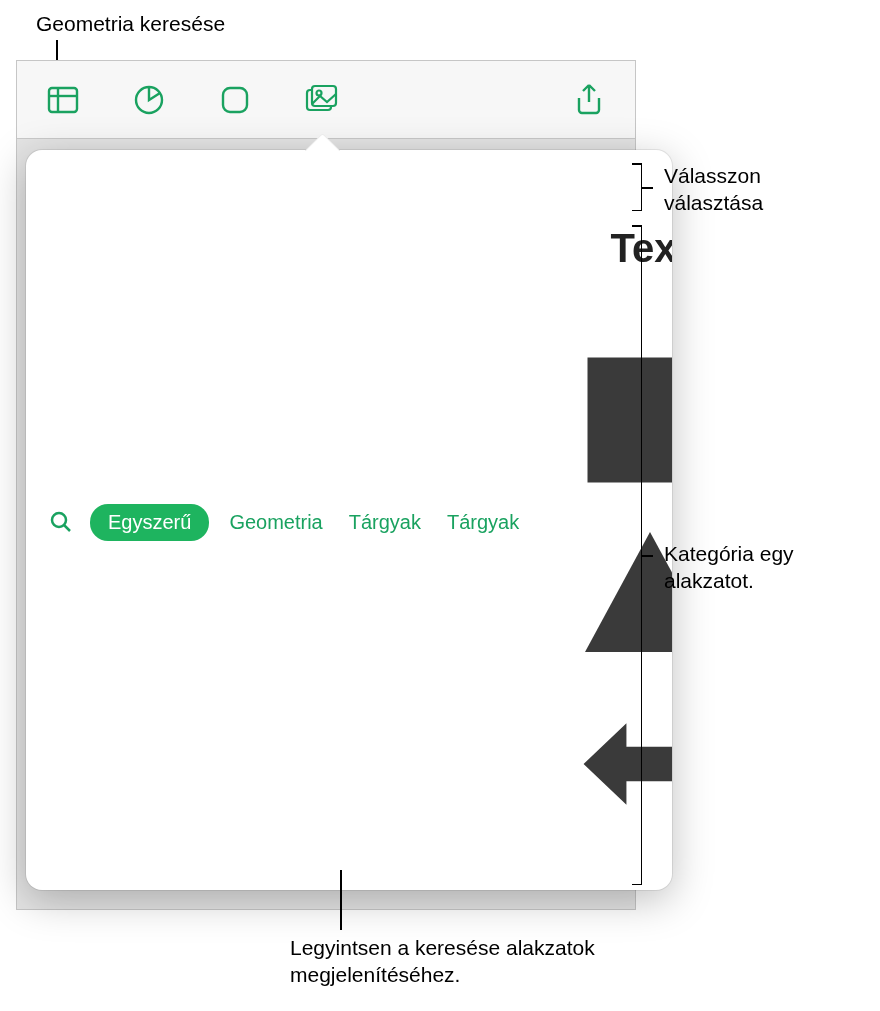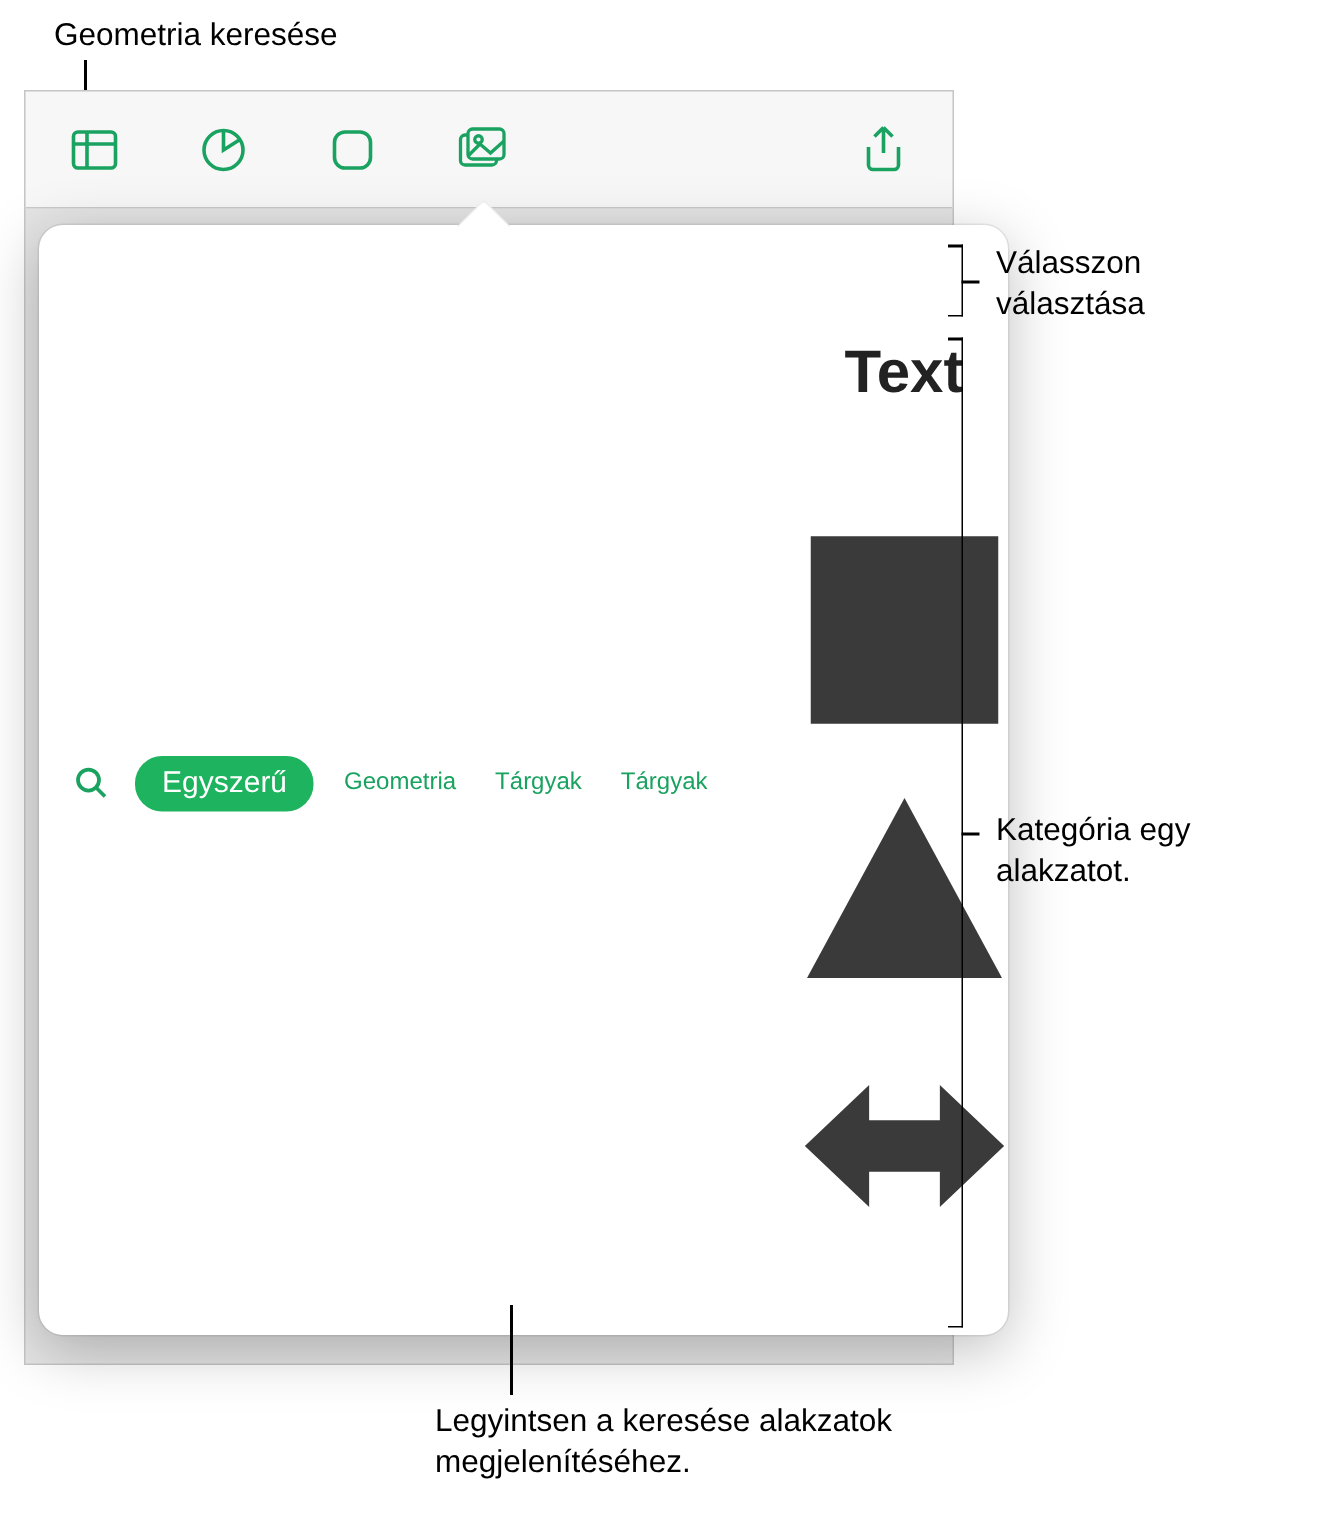--- a/index.html
+++ b/index.html
@@ -114,21 +114,21 @@
   .pill {
     background: #1eb45f;
     color: #fff;
     border-radius: 18px;
     padding: 7px 18px;
     font-size: 20px;
     font-weight: 500;
   }
   .cat-link {
     color: #1aa260;
-    font-size: 16px;
+    font-size: 20px;
     font-weight: 500;
     padding: 7px 6px;
   }
 
   .shape-grid {
     flex: 1;
     overflow: hidden;
     padding: 18px 30px 0 30px;
     display: grid;
     grid-template-columns: repeat(3, 1fr);

